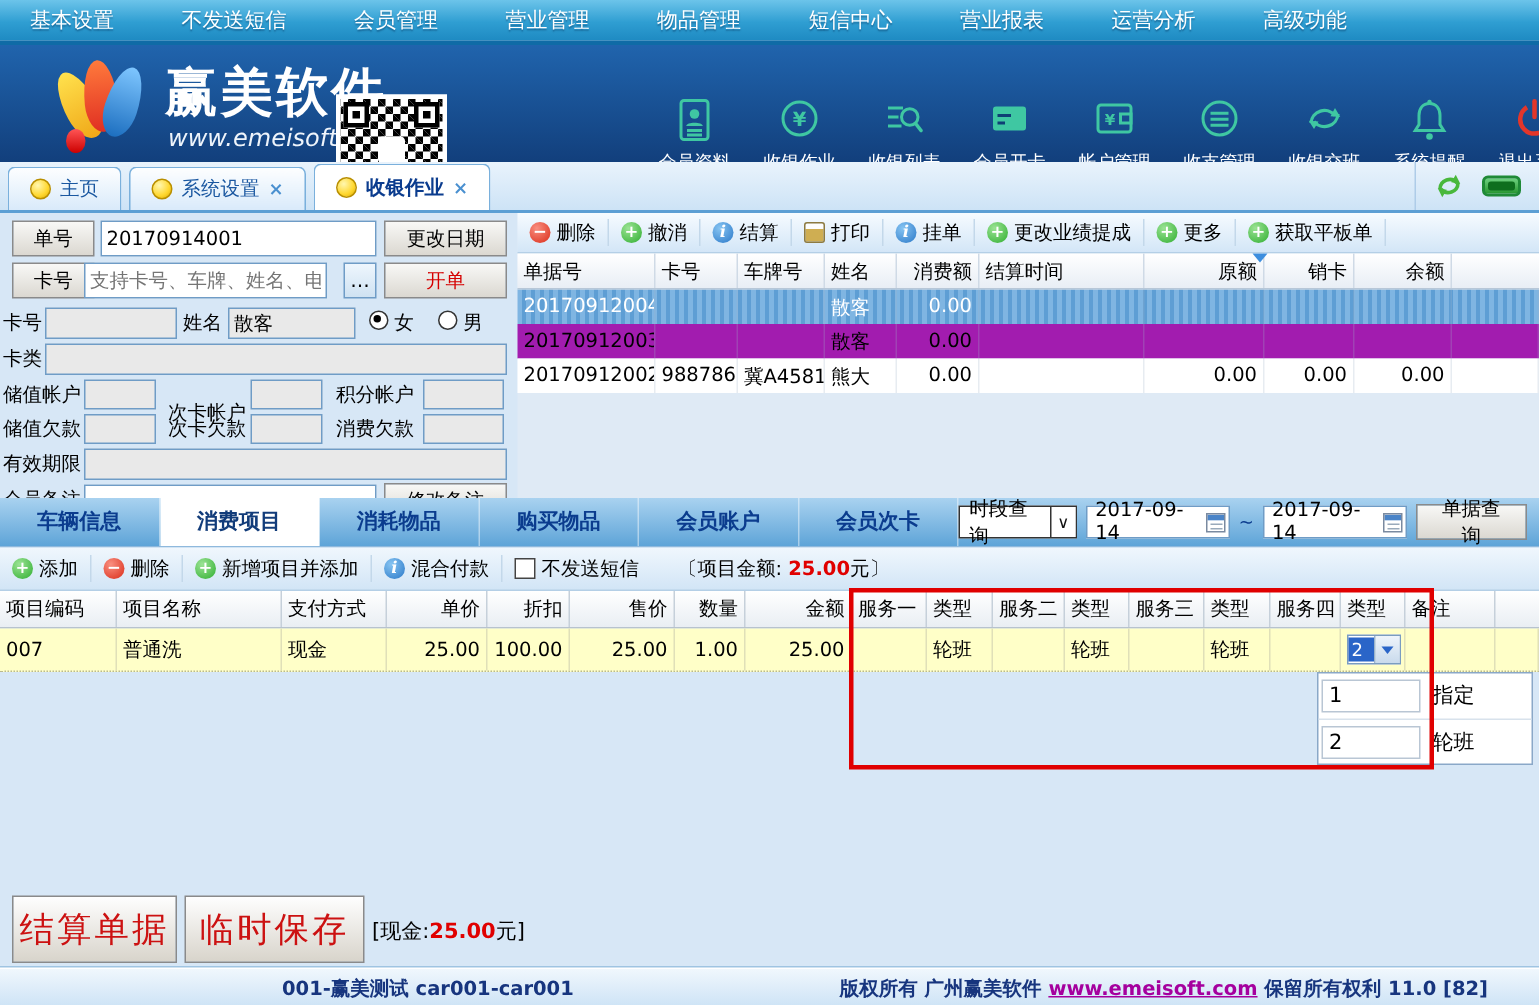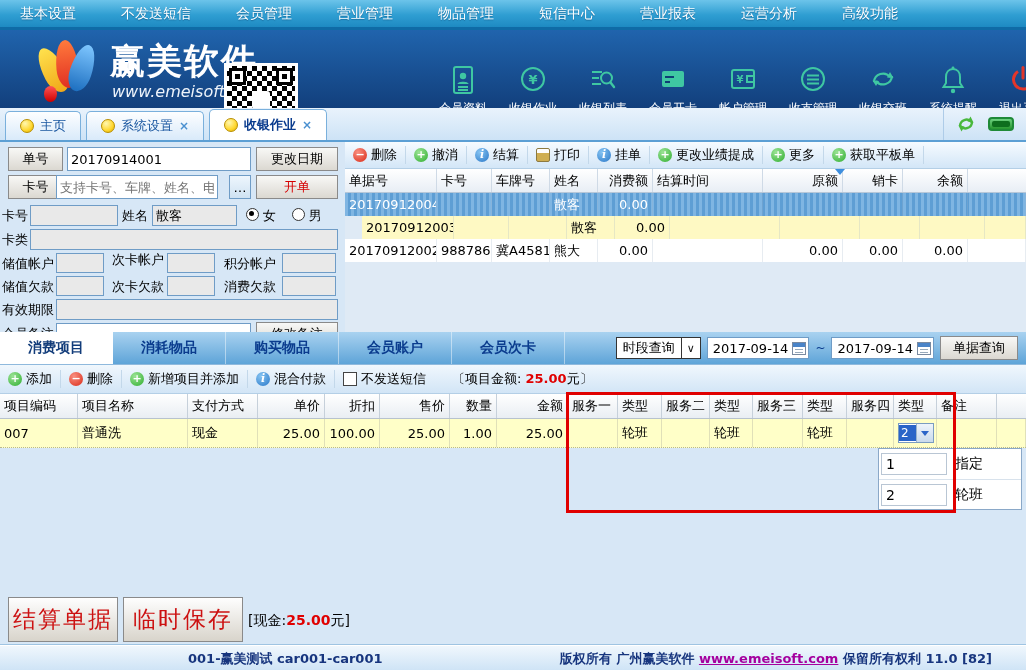--- a/index.html
+++ b/index.html
@@ -71,21 +71,21 @@
   .tbico.green::before{content:"+";}
   .tbico.blue{background:radial-gradient(circle at 35% 30%,#86c4f2,#2a78c8);}
   .tbico.blue::before{content:"i";font-family:"DejaVu Serif",serif;font-style:italic;}
   .tbico.printer{border-radius:2px;background:linear-gradient(#fdfdfd 0 30%,#cfae52 30% 100%);border:1px solid #8d7a40;box-sizing:border-box;}
   .ohead{height:23px;display:flex;align-items:center;background:linear-gradient(#ffffff,#e8eef5);
     border-bottom:1px solid #b7c7d8;font-size:13px;position:relative;}
   .ocell{box-sizing:border-box;padding:0 4px;border-right:1px solid #cfdae6;overflow:hidden;white-space:nowrap;height:100%;display:flex;align-items:center;}
   .orow{height:23px;display:flex;align-items:flex-start;font-size:13px;}
   .orow .ocell{border-right:1px solid rgba(160,180,200,.25);}
   .orow.sel{background:repeating-linear-gradient(90deg,#7fb5e2 0 3px,#5e9ed4 3px 6px);color:#fff;}
-  .orow.alt{background:#fef9c3;margin-left:17px;}
+  .orow.alt{background:#a21caf;}
   .orow.plain{background:#fff;}
   .oc1{width:92px;}.oc2{width:55px;}.oc3{width:58px;}.oc4{width:48px;}
   .oc5{width:55px;justify-content:flex-end;}.oc6{width:110px;}
   .oc7{width:80px;justify-content:flex-end;}.oc8{width:60px;justify-content:flex-end;}
   .oc9{width:65px;justify-content:flex-end;}.ocf{flex:1;border-right:none;}
   .sortmark{position:absolute;left:490px;top:0;width:0;height:0;border-left:5px solid transparent;border-right:5px solid transparent;border-top:6px solid #3d8ede;}
   
   .dstrip{position:absolute;top:332px;left:0;width:1026px;height:33px;box-sizing:border-box;
     background:linear-gradient(#a9d2f0,#5ea4d8);display:flex;align-items:center;border-bottom:1px solid #8fb9dd;}
   .dtab{width:112px;height:100%;display:flex;align-items:center;justify-content:center;
@@ -305,21 +305,21 @@
   <span class="lf" style="left:292px;top:64px;">
     <span class="radio"></span>
     <span class="flabel">男</span>
   </span>
 
   <span class="lf flabel" style="left:2px;top:88px;">卡类</span>
   <input class="lf tin ro" style="left: 30px; top: 87px; width: 308px; height: 21px;">
 
   <span class="lf flabel" style="left:2px;top:112px;">储值帐户</span>
   <input class="lf tin ro" style="left: 56px; top: 111px; width: 48px; height: 20px;">
-  <span class="lf flabel" style="left:112px;top:108px;text-align:center;">次卡帐户</span>
+  <span class="lf flabel" style="left:112px;top:124px;text-align:center;">次卡帐户</span>
   <input class="lf tin ro" style="left: 167px; top: 111px; width: 48px; height: 20px;">
   <span class="lf flabel" style="left:224px;top:112px;">积分帐户</span>
   <input class="lf tin ro" style="left: 282px; top: 111px; width: 54px; height: 20px;">
 
   <span class="lf flabel" style="left:2px;top:135px;">储值欠款</span>
   <input class="lf tin ro" style="left: 56px; top: 134px; width: 48px; height: 20px;">
   <span class="lf flabel" style="left:112px;top:135px;">次卡欠款</span>
   <input class="lf tin ro" style="left: 167px; top: 134px; width: 48px; height: 20px;">
   <span class="lf flabel" style="left:224px;top:135px;">消费欠款</span>
   <input class="lf tin ro" style="left: 282px; top: 134px; width: 54px; height: 20px;">
@@ -412,20 +412,21 @@
     <span class="ocell oc5">0.00</span>
     <span class="ocell oc6"></span>
     <span class="ocell oc7">0.00</span>
     <span class="ocell oc8">0.00</span>
     <span class="ocell oc9">0.00</span>
     <span class="ocell ocf"></span>
   </div>
 </div>
 
 <div class="dstrip">
+  <div class="dtab">车辆信息</div>
   <div class="dtab active">消费项目</div>
   <div class="dtab">消耗物品</div>
   <div class="dtab">购买物品</div>
   <div class="dtab">会员账户</div>
   <div class="dtab">会员次卡</div>
   <div class="qctrl">
     <div class="combo">
       <span class="cval">时段查询</span>
       <span class="cbtn">∨</span>
     </div>

